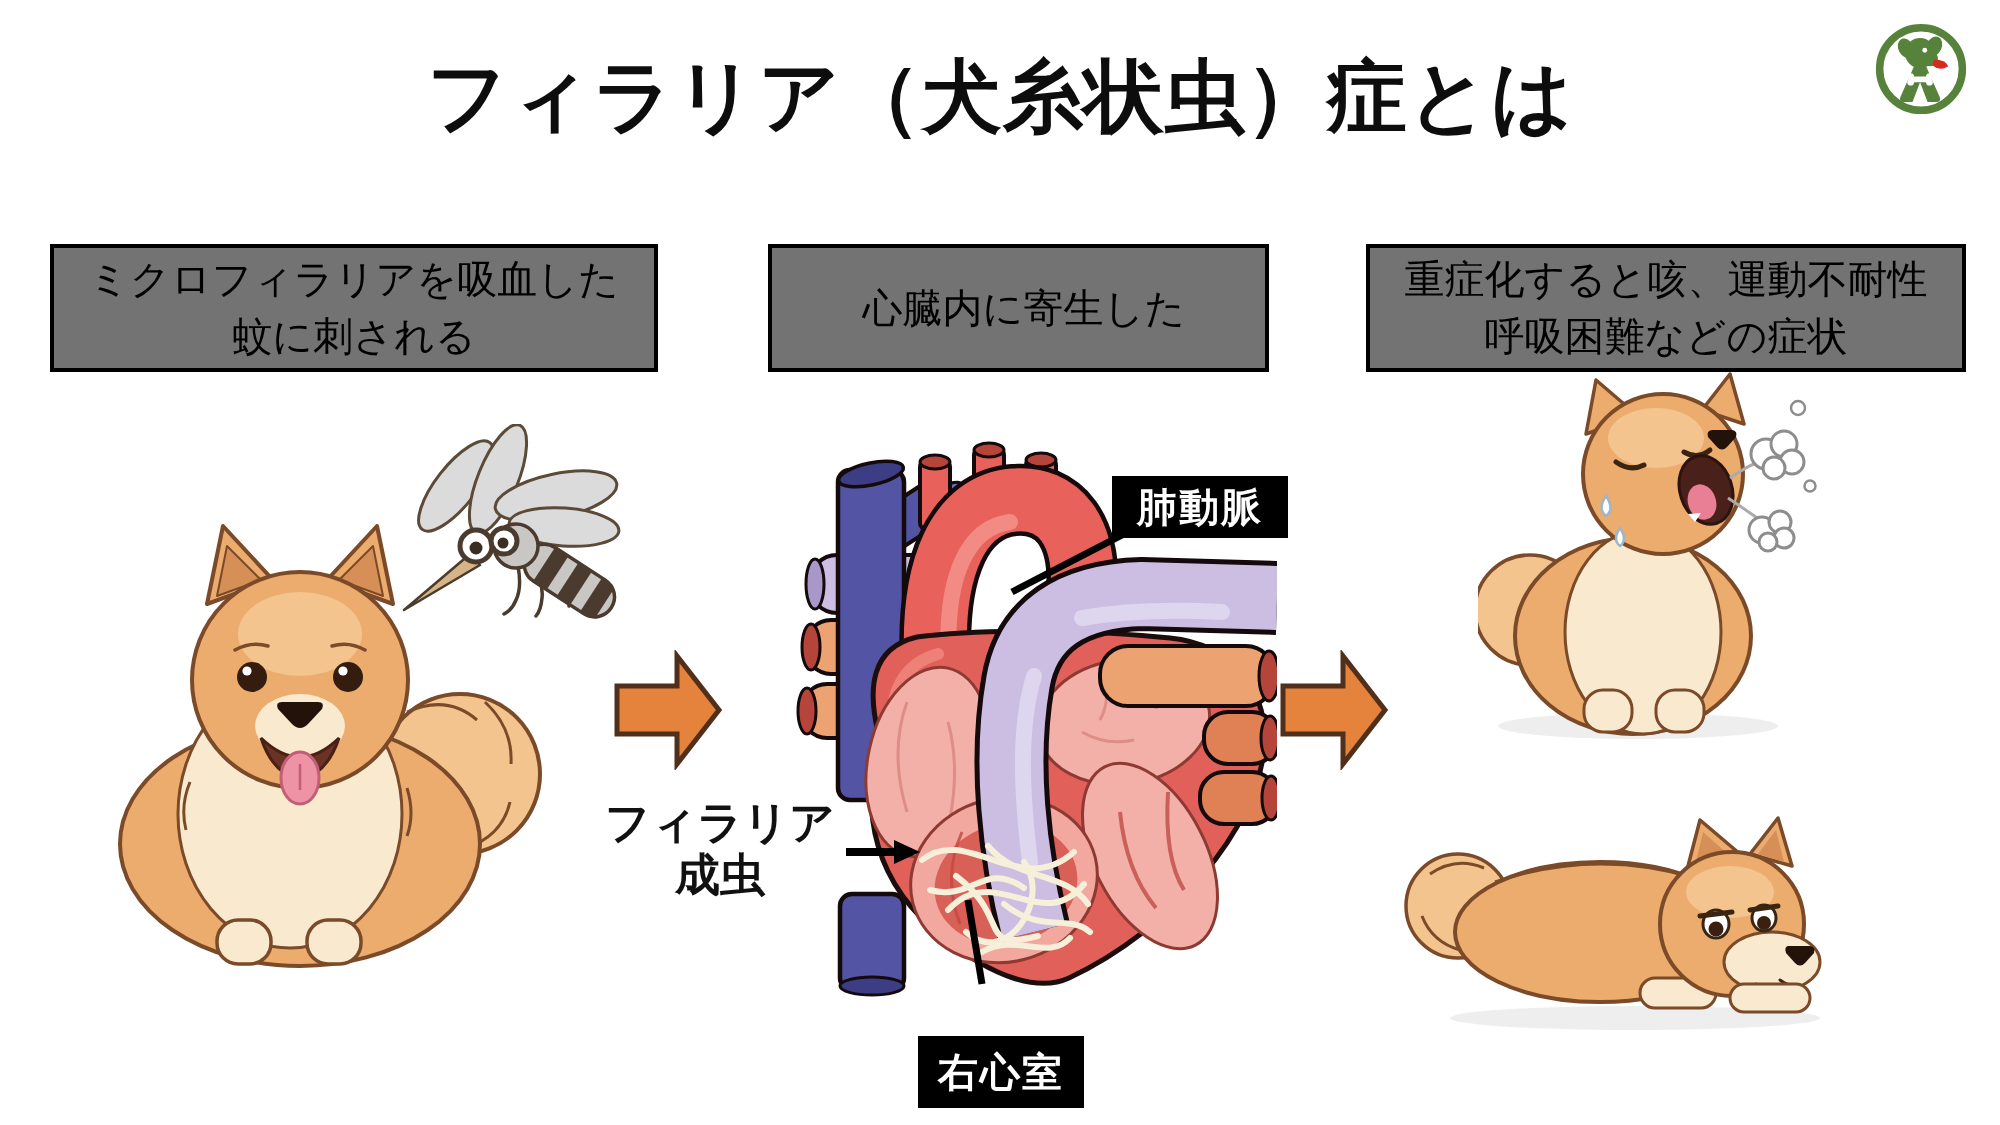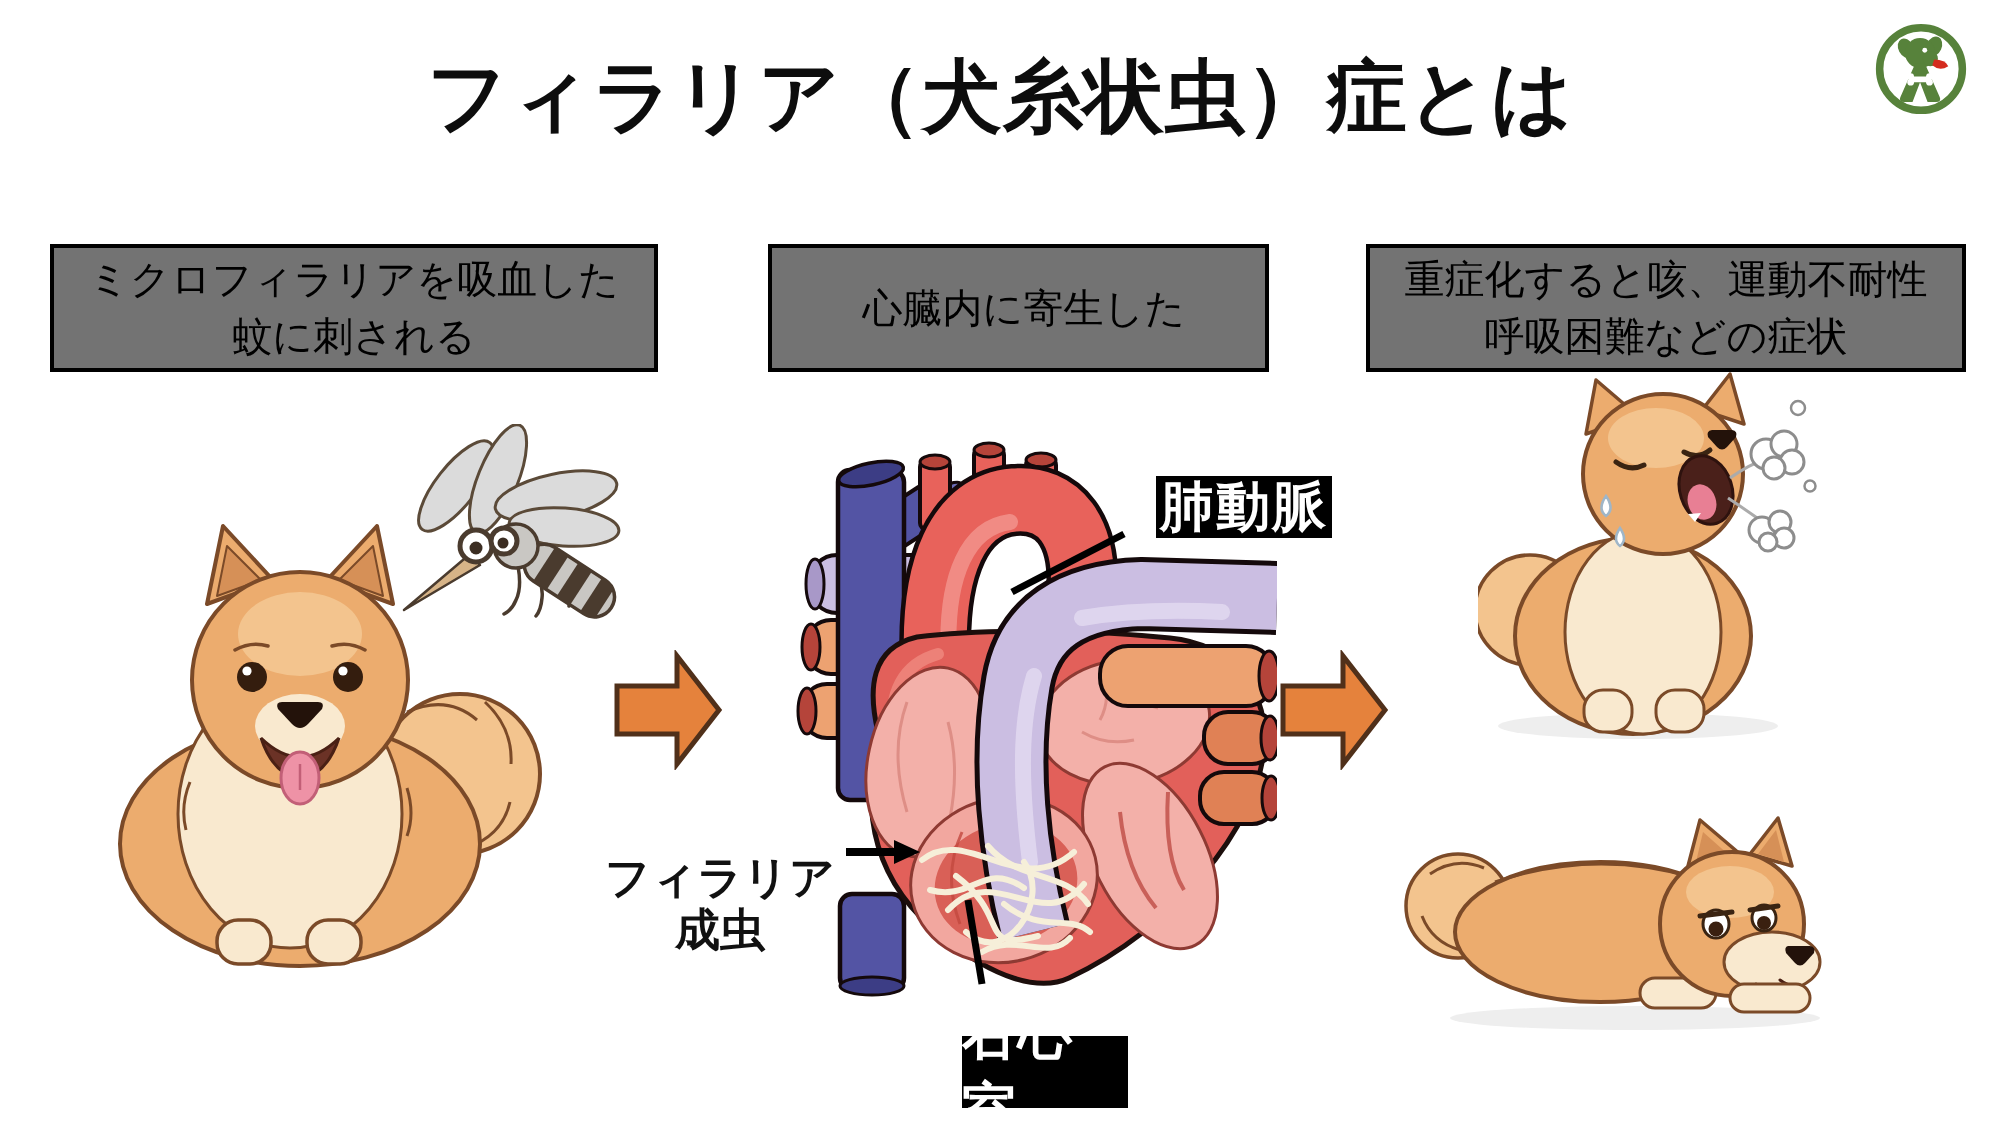--- a/index.html
+++ b/index.html
@@ -12,24 +12,24 @@
     left:0;top:44px;width:2000px;text-align:center;
     font-size:80px;font-weight:900;color:#0d0d0d;letter-spacing:1px;
   }
   .caption{
     border:4px solid #000;background:#737373;color:#000;
     display:flex;flex-direction:column;justify-content:center;align-items:center;
     font-size:40px;font-weight:500;line-height:1.42;text-align:center;
   }
   .heart-label{
     background:#000;color:#fff;display:flex;justify-content:center;align-items:center;
-    font-size:54px;font-weight:700;letter-spacing:2px;margin-left:44px;
+    font-size:40px;font-weight:700;letter-spacing:2px;
   }
   #filaria-label{
-    left:598px;top:852px;width:244px;text-align:center;
+    left:598px;top:797px;width:244px;text-align:center;
     font-size:45px;font-weight:800;color:#111;line-height:1.16;
   }
   svg{display:block;}
   .nopaint{pointer-events:none;}
 </style>
 </head>
 <body>
 
 <div id="stage">
 

